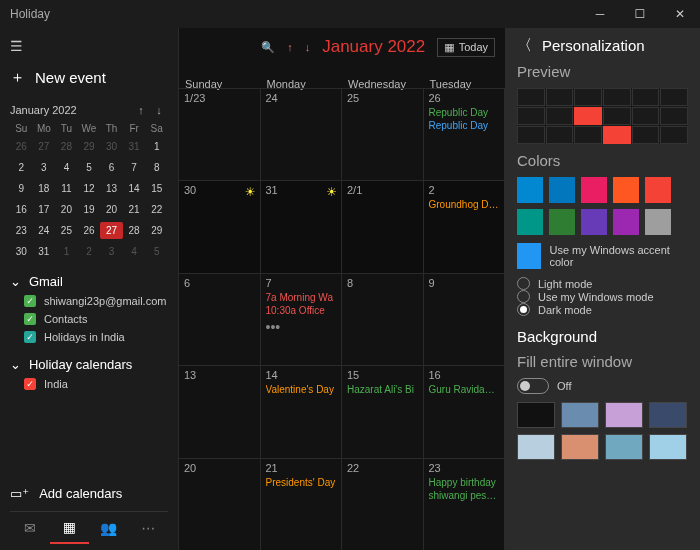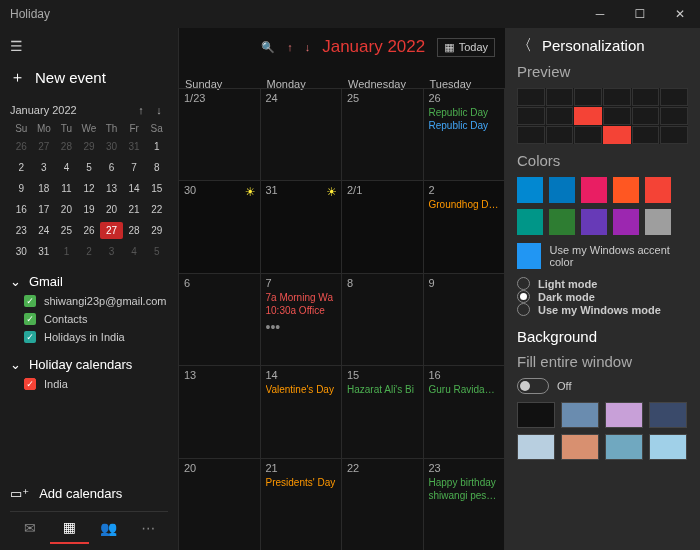--- a/index.html
+++ b/index.html
@@ -51,21 +51,21 @@
 
 .panel { width: 195px; background: #2b2b2b; padding: 8px 12px; display: flex; flex-direction: column; gap: 8px; overflow: auto; }
 .panel-header { display: flex; align-items: center; gap: 10px; color: #fff; font-size: 15px; }
 .label { color: #aaa; font-size: 15px; }
 .preview-grid { display: grid; grid-template-columns: repeat(6, 1fr); grid-template-rows: repeat(3, 18px); gap: 1px; background: #1a1a1a; }
 .preview-grid div { background: #1a1a1a; border: 1px solid #333; }
 .preview-grid .r { background: #f44336; border: none; }
 .swatches { display: flex; flex-wrap: wrap; gap: 6px; }
 .swatch { width: 26px; height: 26px; }
 .accent-row { display: flex; align-items: center; gap: 8px; font-size: 11px; }
-.radio-row { display: flex; align-items: center; gap: 8px; font-size: 11px; color: #ccc; font-weight: bold; }
+.radio-row { display: flex; align-items: center; gap: 8px; font-size: 11px; color: #ccc; }
 .radio { width: 13px; height: 13px; border: 1px solid #888; border-radius: 50%; display: flex; align-items: center; justify-content: center; }
 .radio.on::after { content: ""; width: 7px; height: 7px; background: #fff; border-radius: 50%; }
 .section-title { color: #fff; font-size: 15px; margin-top: 4px; }
 .toggle-row { display: flex; align-items: center; gap: 8px; font-size: 11px; }
 .toggle { width: 32px; height: 16px; border: 1px solid #888; border-radius: 8px; position: relative; }
 .toggle::after { content: ""; position: absolute; left: 2px; top: 2px; width: 10px; height: 10px; background: #ccc; border-radius: 50%; }
 .bg-thumbs { display: flex; flex-wrap: wrap; gap: 6px; }
 .thumb { width: 38px; height: 26px; border: 1px solid #444; }
 </style>
 </head>
@@ -336,26 +336,26 @@
     <div class="accent-row">
       <div class="swatch" id="accent-sw" style="background: rgb(33, 150, 243);"></div>
       <span>Use my Windows accent color</span>
     </div>
     <div id="modes">
         <div class="radio-row">
           <div class="radio"></div>
           <span>Light mode</span>
         </div>
         <div class="radio-row">
+          <div class="radio"></div>
+          <span>Use my Windows mode</span>
+        </div>
+        <div class="radio-row">
           <div class="radio on"></div>
           <span>Dark mode</span>
-        </div>
-        <div class="radio-row">
-          <div class="radio"></div>
-          <span>Use my Windows mode</span>
         </div>
       </div>
     <div class="section-title">Background</div>
     <div class="label">Fill entire window</div>
     <div class="toggle-row">
       <div class="toggle"></div>
       <span>Off</span>
     </div>
     <div class="bg-thumbs" id="thumbs">
         <div class="thumb" style="background: rgb(17, 17, 17);"></div>

